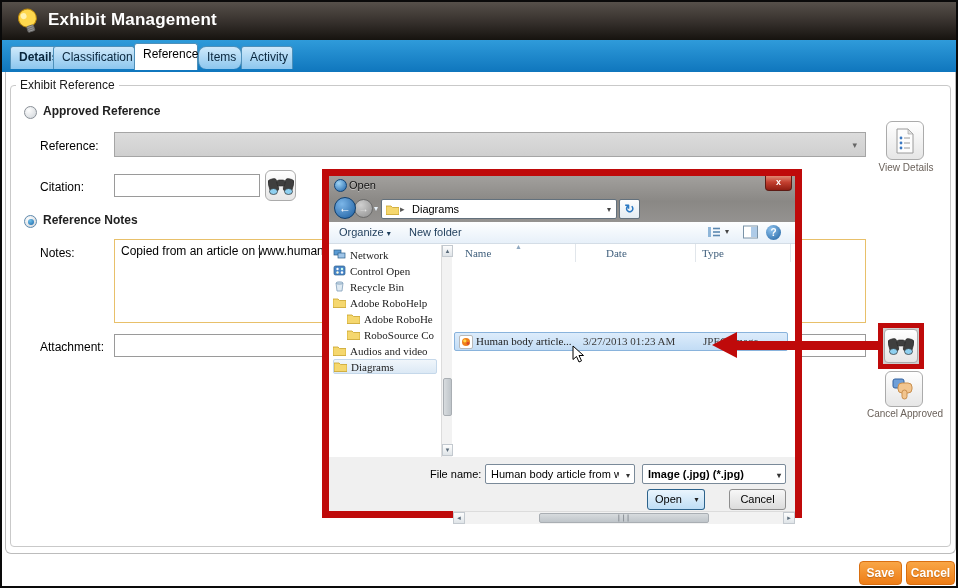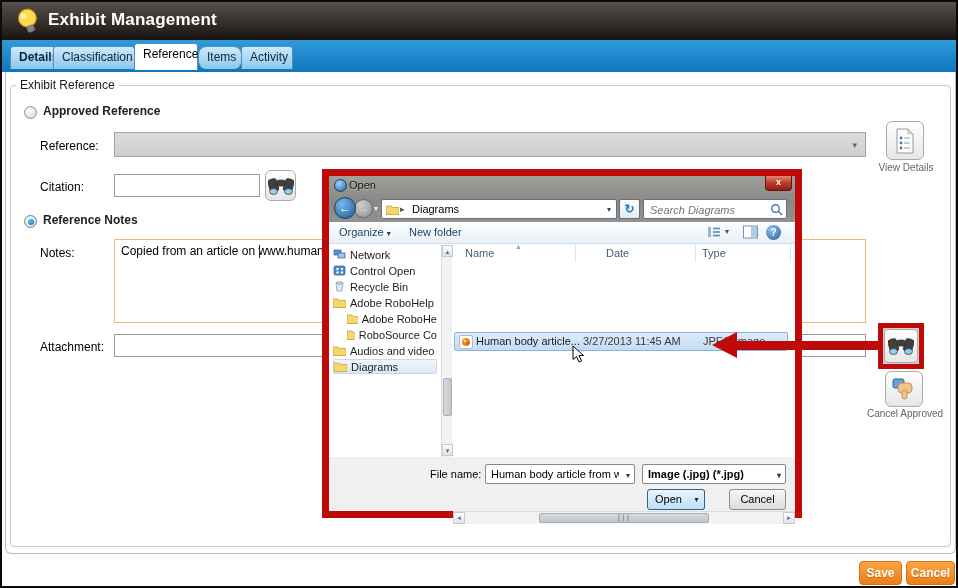--- a/index.html
+++ b/index.html
@@ -60,21 +60,21 @@
   .navdd{left:45px;top:28px;font-size:8px;color:#e8f2fa;}
   .breadcrumb{left:52px;top:23px;width:236px;height:20px;background:#fff;border:1px solid #63717d;border-radius:2px;box-sizing:border-box;font-size:11px;}
   .bc-arrow{position:absolute;left:18px;top:4px;font-size:9px;color:#555;}
   .bc-text{position:absolute;left:30px;top:3px;color:#000;}
   .bc-dd{position:absolute;right:5px;top:5px;font-size:8px;color:#444;}
   .refreshbtn{left:290px;top:23px;width:21px;height:20px;background:linear-gradient(180deg,#fdfdfd,#e3ecf3);border:1px solid #63717d;border-radius:2px;box-sizing:border-box;
      color:#2a78c2;font-size:12px;font-weight:bold;text-align:center;line-height:18px;}
   .searchbox{left:314px;top:23px;width:144px;height:20px;background:#fff;border:1px solid #63717d;border-radius:2px;box-sizing:border-box;}
   .searchbox input{position:absolute;left:4px;top:1px;width:116px;height:16px;border:none;outline:none;font-size:11px;font-style:italic;color:#808080;font-family:"Liberation Sans",sans-serif;background:transparent;}
   .dlg-toolbar{left:0;top:46px;width:466px;height:22px;background:linear-gradient(180deg,#fdfeff 0%,#e7f0f9 100%);border-bottom:1px solid #d4dde6;box-sizing:border-box;font-size:11px;color:#1e3c5a;}
-  .dlg-body{left:0;top:68px;width:466px;height:213px;background:#fff;}
+  .dlg-body{left:0;top:68px;width:466px;height:213px;background:#fff;font-family:Liberation Serif, serif;}
   .tree-item{position:absolute;height:15px;font-size:11px;color:#1c1c1c;display:flex;align-items:center;gap:4px;white-space:nowrap;overflow:hidden;width:104px;}
   .tree-item.sel{background:linear-gradient(180deg,#f0f6fb,#dce9f5);border:1px solid #c5d8ea;border-radius:2px;box-sizing:border-box;}
   .vscroll{left:112px;top:1px;width:11px;height:212px;background:#f2f2f2;border-left:1px solid #dcdcdc;box-sizing:border-box;}
   .scroll-arrow{position:absolute;width:11px;text-align:center;font-size:7px;color:#5a6b7a;background:linear-gradient(180deg,#fdfdfd,#dfe4e8);border:1px solid #c3c9cf;box-sizing:border-box;height:12px;line-height:11px;}
   .vthumb{position:absolute;left:1px;width:9px;background:linear-gradient(90deg,#d7dbde,#bfc5ca);border:1px solid #a9aeb3;border-radius:2px;box-sizing:border-box;}
   .list-header{position:absolute;font-size:11px;color:#41607d;}
   .hsep{position:absolute;top:0;width:1px;height:18px;background:#e1e6eb;}
   .sortcaret{position:absolute;font-size:7px;color:#8fa8c0;}
   .filerow{left:125px;top:88px;width:334px;height:19px;background:linear-gradient(180deg,#ddecfb,#c2dcf5);border:1px solid #89b3dc;border-radius:2px;box-sizing:border-box;z-index:1;}
   .filerow span{position:absolute;top:2px;font-size:11px;color:#1c1c1c;white-space:nowrap;}
@@ -207,27 +207,20 @@
         <div class="abs breadcrumb">
           <svg style="position:absolute;left:4px;top:4px;" width="13" height="11">
             <path d="M0 2 h5 l1.5 1.5 H13 v7 H0 z" fill="#f5d76e" stroke="#c9a227" stroke-width="0.8"></path>
           </svg>
           <span class="bc-arrow">▸</span>
           <span class="bc-text">Diagrams</span>
           <span class="bc-dd">▾</span>
         </div>
         <div class="abs refreshbtn">↻</div>
 
-        <div class="abs searchbox">
-          <input placeholder="Search Diagrams" style="">
-          <svg style="position:absolute;right:3px;top:3px;" width="13" height="13">
-            <circle cx="5.5" cy="5.5" r="3.8" fill="none" stroke="#4a7ab5" stroke-width="1.4"></circle>
-            <line x1="8.5" y1="8.5" x2="12" y2="12" stroke="#4a7ab5" stroke-width="1.6"></line>
-          </svg>
-        </div>
       </div>
 
       <div class="abs dlg-toolbar">
         <span style="position:absolute;left:10px;top:4px;"><span>Organize</span> <span style="font-size:8px;">▾</span></span>
         <span style="position:absolute;left:80px;top:4px;">New folder</span>
         <svg class="tb-icon" style="left:378px;" width="14" height="14">
           <rect x="1" y="2" width="3" height="10" fill="#8fb6d9"></rect>
           <line x1="6" y1="3.5" x2="13" y2="3.5" stroke="#5a87b0" stroke-width="1.6"></line>
           <line x1="6" y1="7" x2="13" y2="7" stroke="#5a87b0" stroke-width="1.6"></line>
           <line x1="6" y1="10.5" x2="13" y2="10.5" stroke="#5a87b0" stroke-width="1.6"></line>
@@ -312,21 +305,21 @@
         <div class="hsep" style="left:461px;"></div>
 
         <div class="abs filerow">
           <svg style="position:absolute;left:4px;top:2px;" width="14" height="14">
             <rect x="0.5" y="0.5" width="13" height="13" rx="1.5" fill="#fff" stroke="#b9b9b9"></rect>
             <circle cx="7" cy="7" r="4" fill="#f08019"></circle>
               <circle cx="5.8" cy="5.8" r="1.6" fill="#ffd84d"></circle>
               <circle cx="9" cy="8.5" r="1.4" fill="#d8482a"></circle>
           </svg>
           <span style="left:21px;">Human body article...</span>
-          <span style="left:128px;color:#3a3a3a;">3/27/2013 11:45 AM</span>
+          <span style="left:128px;color:#3a3a3a;">3/27/2013 01:23 AM</span>
           <span style="left:248px;color:#3a3a3a;">JPEG Image</span>
         </div>
 
         <svg style="position:absolute;left:243px;top:101px;z-index:5;" width="13" height="19">
           <path d="M1 1 L1 14.5 L4.5 11.5 L7 17 L9.5 15.8 L7 10.5 L11.5 10.5 Z" fill="#fff" stroke="#000" stroke-width="1"></path>
         </svg>
 
         <div class="abs hscroll">
           <div class="scroll-arrow" style="left:0;top:0;height:12px;width:12px;line-height:10px;">◂</div>
           <div class="hthumb">┃┃┃</div>

